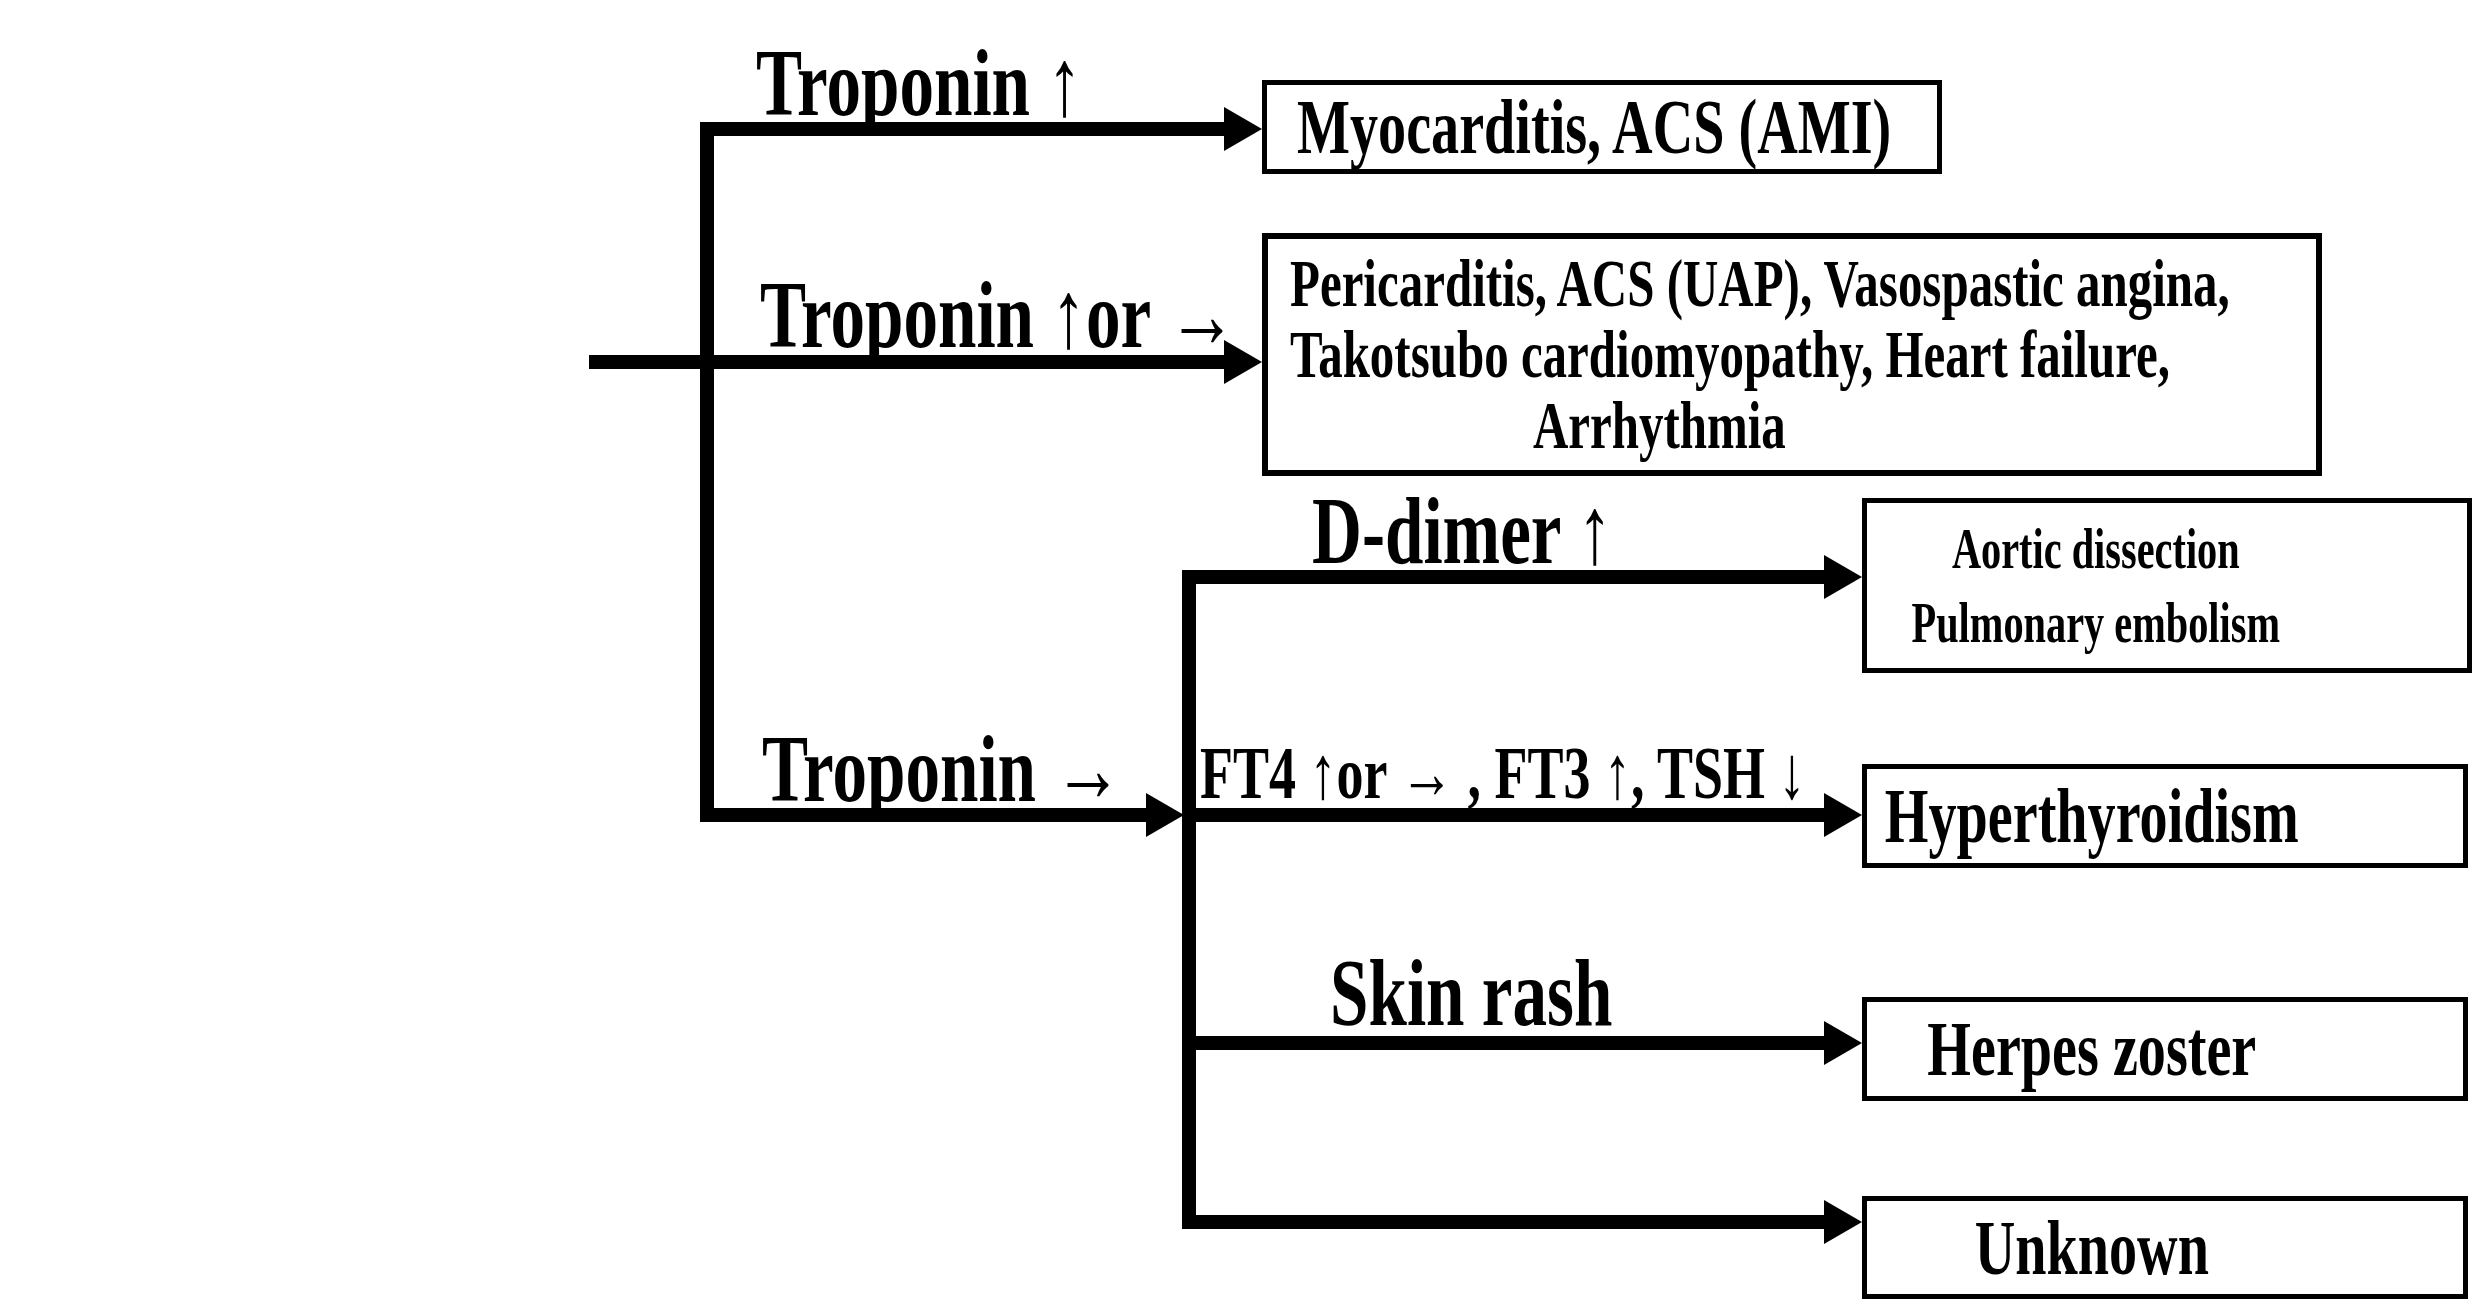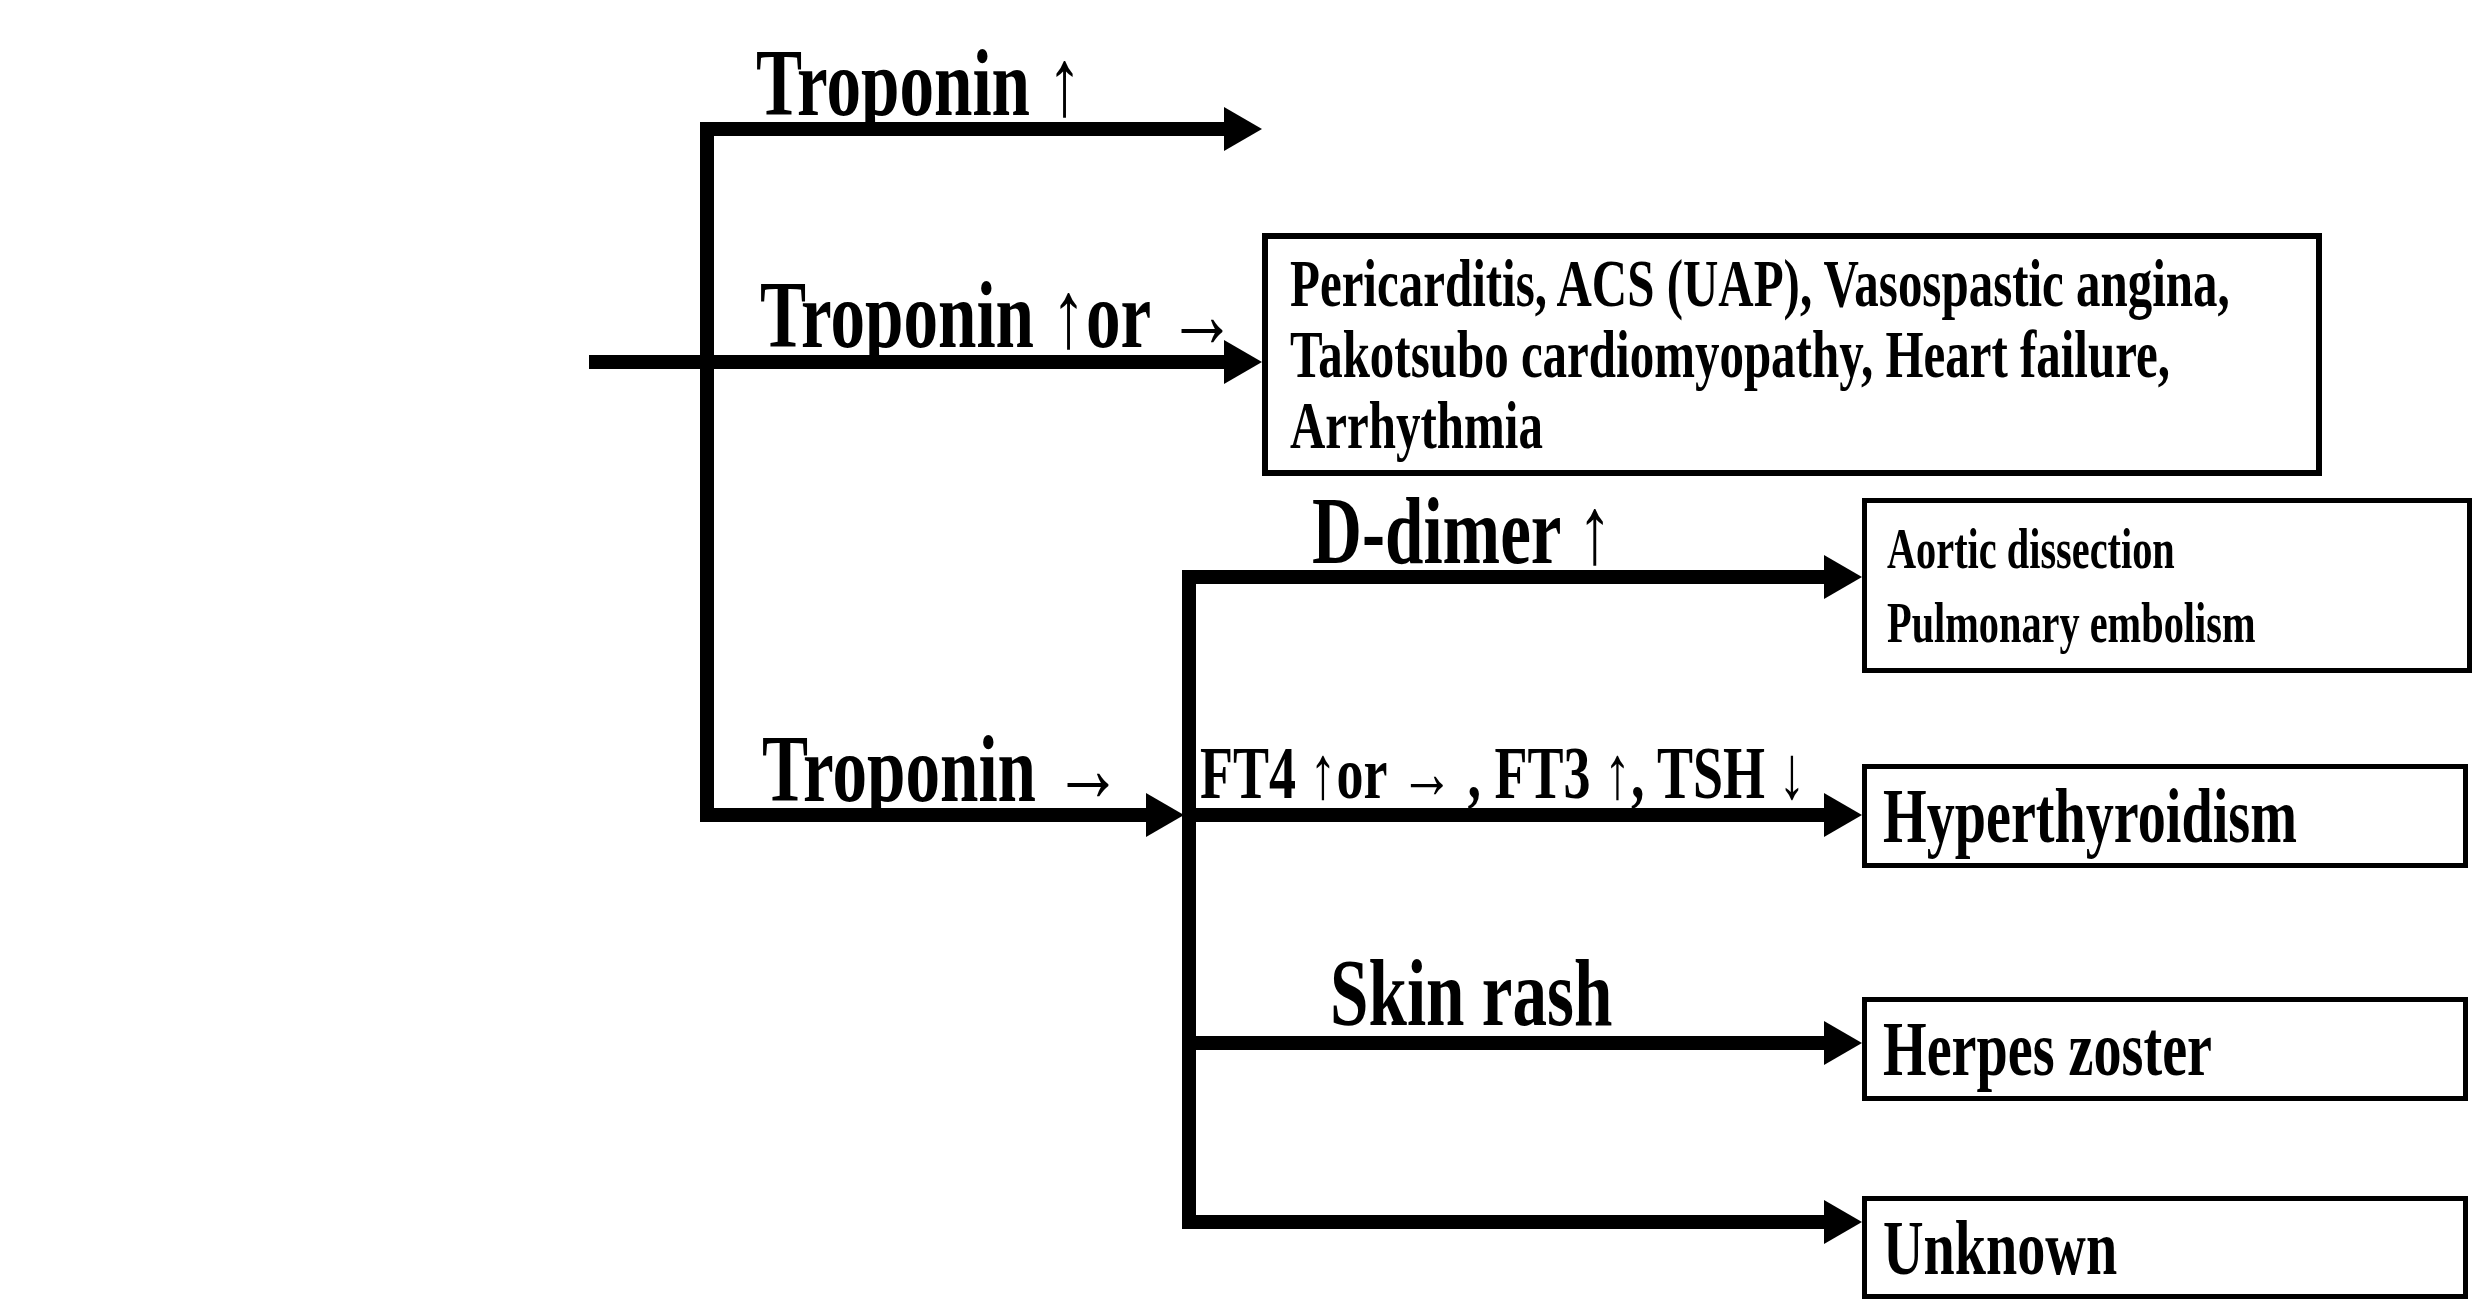--- a/index.html
+++ b/index.html
@@ -10,20 +10,21 @@
   * { margin: 0; padding: 0; box-sizing: border-box; }
   html, body { background: var(--bg); }
   .canvas {
     position: relative;
     width: 2482px;
     height: 1309px;
     background: var(--bg);
     font-family: "Liberation Serif", "DejaVu Serif", serif;
     color: var(--ink);
     overflow: hidden;
+    text-align: center;
   }
   .node {
     position: absolute;
     background: var(--fill);
     border: 5px solid var(--ink);
     display: flex;
     flex-direction: column;
     justify-content: center;
     font-weight: bold;
   }
@@ -80,20 +81,23 @@
   <div class="ahead" style="left:1824px; top:1200px;"></div>
 
   <div class="lbl" style="left:756px; top:30px; font-size:96px;">Troponin ↑</div>
   <div class="lbl" style="left:760px; top:262px; font-size:96px;">Troponin ↑or →</div>
   <div class="lbl" style="left:762px; top:716px; font-size:96px;">Troponin →</div>
   <div class="lbl" style="left:1312px; top:478px; font-size:96px;">D-dimer ↑</div>
   <div class="lbl" style="left:1200px; top:732px; font-size:75px;">FT4 ↑or → , FT3 ↑, TSH ↓</div>
   <div class="lbl" style="left:1330px; top:940px; font-size:96px;">Skin rash</div>
 
 
+  <div class="node" style="left:1262px; top:80px; width:680px; height:94px; font-size:78px; padding-left:30px;">
+    <span class="ln">Myocarditis, ACS (AMI)</span>
+  </div>
 
   <div class="node" style="left:1262px; top:233px; width:1060px; height:243px; border-width:6px; font-size:68px; line-height:71px; padding-left:22px;">
     <span class="ln">Pericarditis, ACS (UAP), Vasospastic angina,</span>
     <span class="ln">Takotsubo cardiomyopathy, Heart failure,</span>
     <span class="ln">Arrhythmia</span>
   </div>
 
   <div class="node" style="left:1862px; top:498px; width:610px; height:175px; font-size:56px; line-height:74px; padding-left:20px;">
     <span class="ln">Aortic dissection</span>
     <span class="ln">Pulmonary embolism</span>

